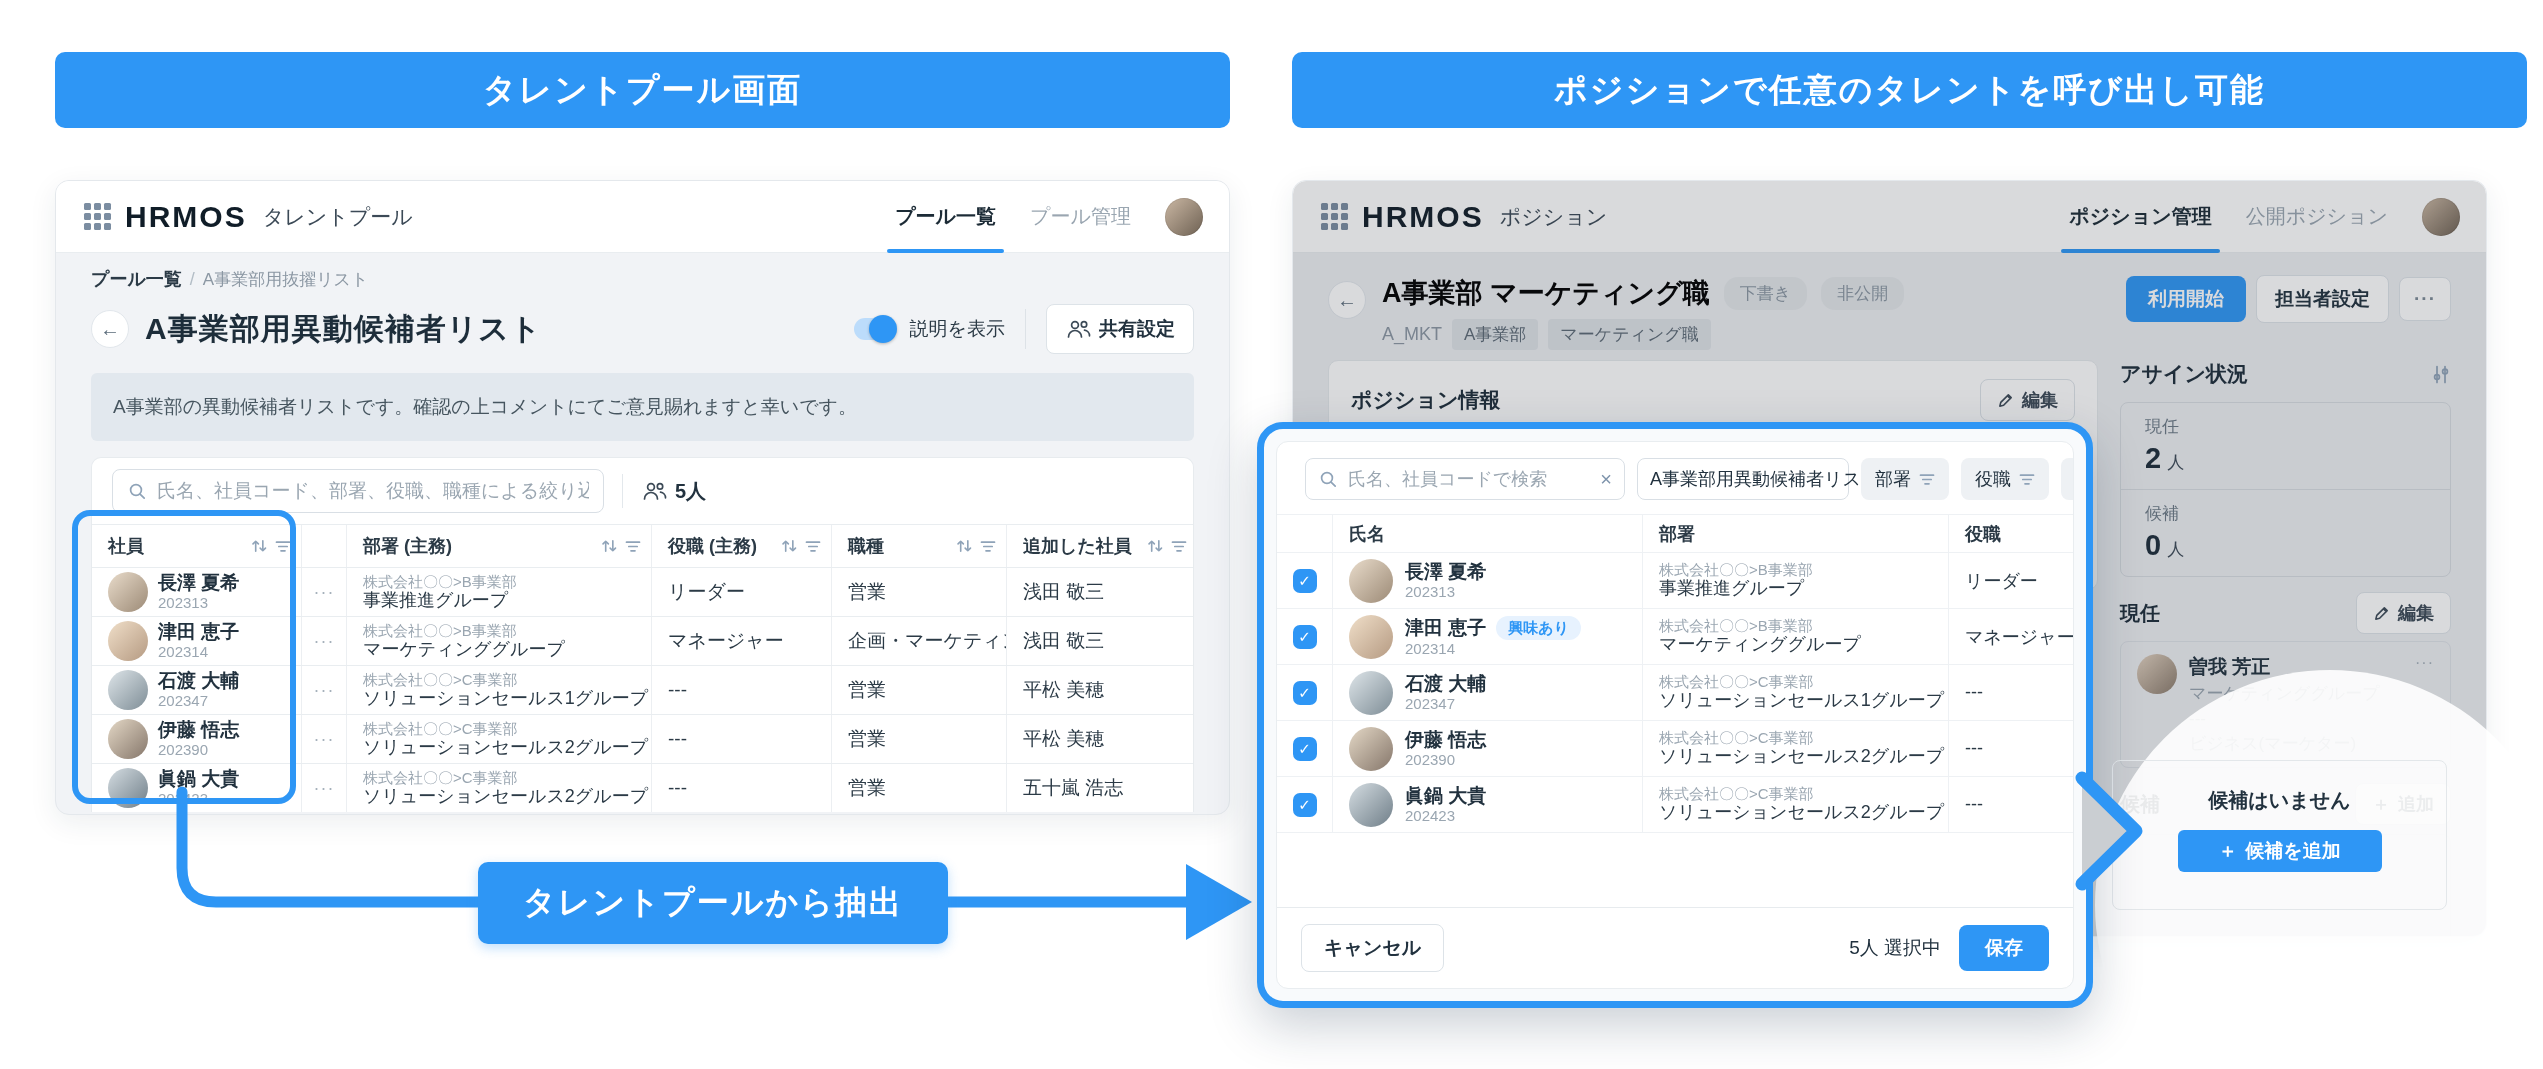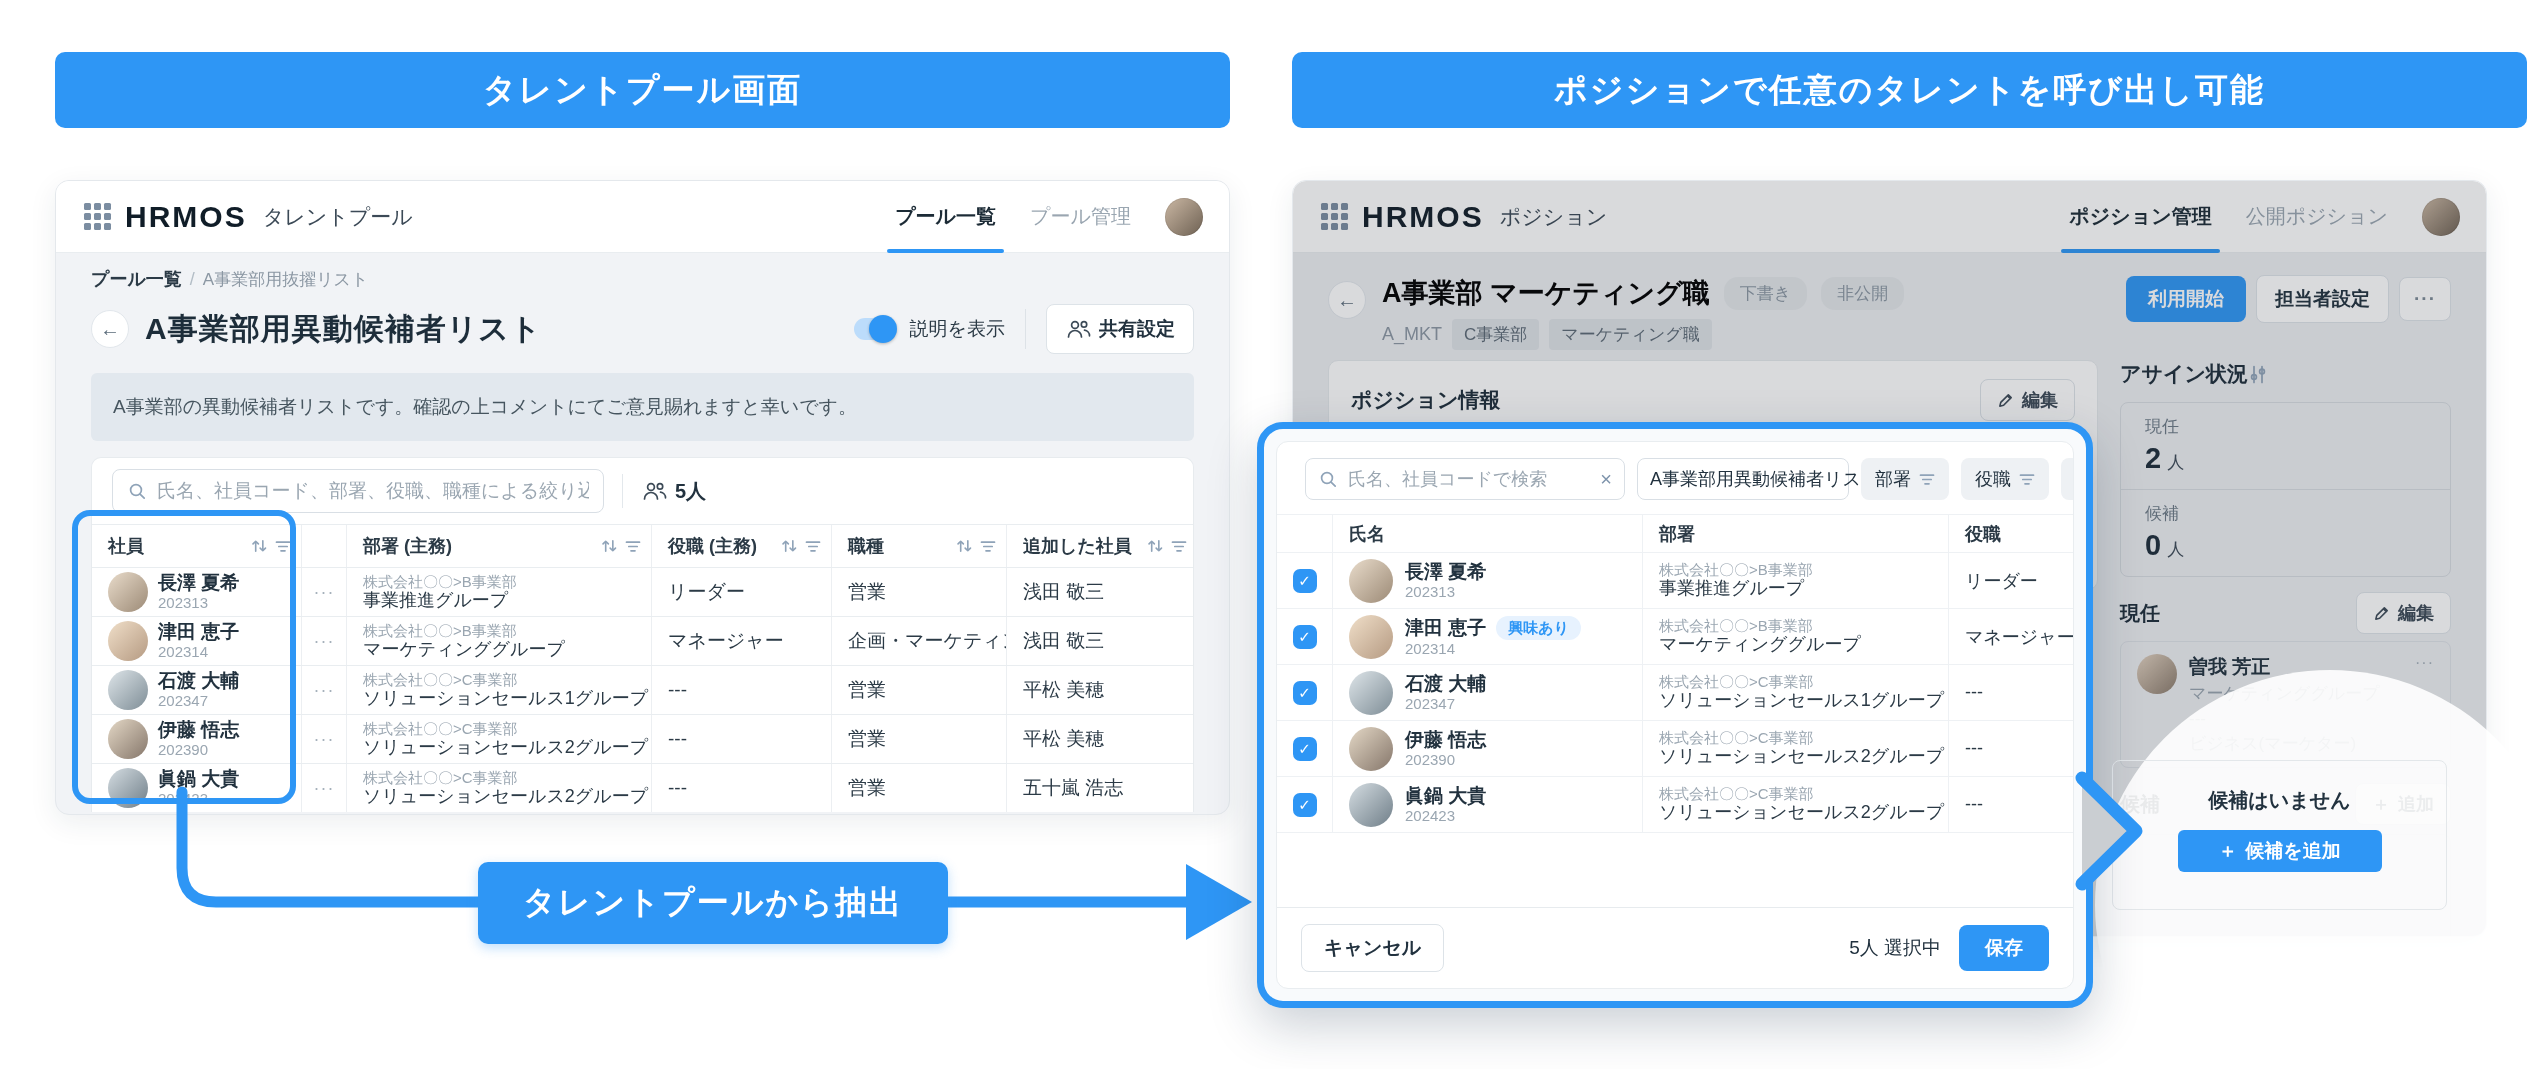--- a/index.html
+++ b/index.html
@@ -112,21 +112,21 @@
   .r-main{display:flex;gap:22px;margin-top:10px;}
   .info-card{flex:none;width:770px;background:#fff;border:1px solid #e5e9ec;border-radius:10px;padding:18px 22px;height:230px;}
   .info-head{display:flex;align-items:center;justify-content:space-between;}
   .card-title{font-size:21px;font-weight:bold;color:#1d2d3a;}
   .btn.edit{background:#fff;border:1px solid #dde3e8;color:#3c4a57;font-weight:bold;padding:8px 16px;font-size:18px;}
   .info-inner{margin-top:16px;border:1px solid #e7ebee;border-radius:8px;padding:16px 20px;display:flex;gap:44px;}
   .info-label{font-size:19px;font-weight:bold;color:#2b3a46;flex:none;}
   .info-text{font-size:19px;color:#3c4a57;line-height:1.5;}
 
   .side-panel{flex:1;min-width:0;}
-  .side-head{display:flex;align-items:center;}
+  .side-head{display:flex;align-items:center;justify-content:space-between;}
   .stat-box{margin-top:14px;border:1px solid #d7dce1;border-radius:8px;background:#edeff2;}
   .stat-cell{padding:12px 24px 14px;}
   .stat-cell + .stat-cell{border-top:1px solid #d7dce1;}
   .stat-label{font-size:17px;color:#6d7b87;}
   .stat-value{font-size:29px;font-weight:bold;color:#1d2d3a;margin-top:4px;}
   .stat-unit{font-size:17px;font-weight:normal;color:#3c4a57;margin-left:6px;}
   .section-row{display:flex;align-items:center;justify-content:space-between;margin-top:16px;height:40px;}
   .section-title{font-size:20px;font-weight:bold;color:#1d2d3a;}
   .person-card{margin-top:8px;border:1px solid #dde2e7;border-radius:8px;padding:12px 16px;display:flex;gap:12px;background:#edeff2;}
   .person-lines{display:flex;flex-direction:column;gap:3px;min-width:0;flex:1;}
@@ -511,21 +511,21 @@
               <span>←</span>
             </span>
           <div class="r-title-block">
             <div class="r-title-line">
               <span class="r-title">A事業部 マーケティング職</span>
               <span class="pill">下書き</span>
               <span class="pill">非公開</span>
             </div>
             <div class="r-sub-line">
               <span class="r-code">A_MKT</span>
-              <span class="chip">C事業部</span>
+              <span class="chip">A事業部</span>
               <span class="chip">マーケティング職</span>
             </div>
           </div>
         </div>
         <div class="r-actions">
           <button class="btn primary start">利用開始</button>
           <button class="btn square">担当者設定</button>
           <button class="btn square more-btn">···</button>
         </div>
       </div>

